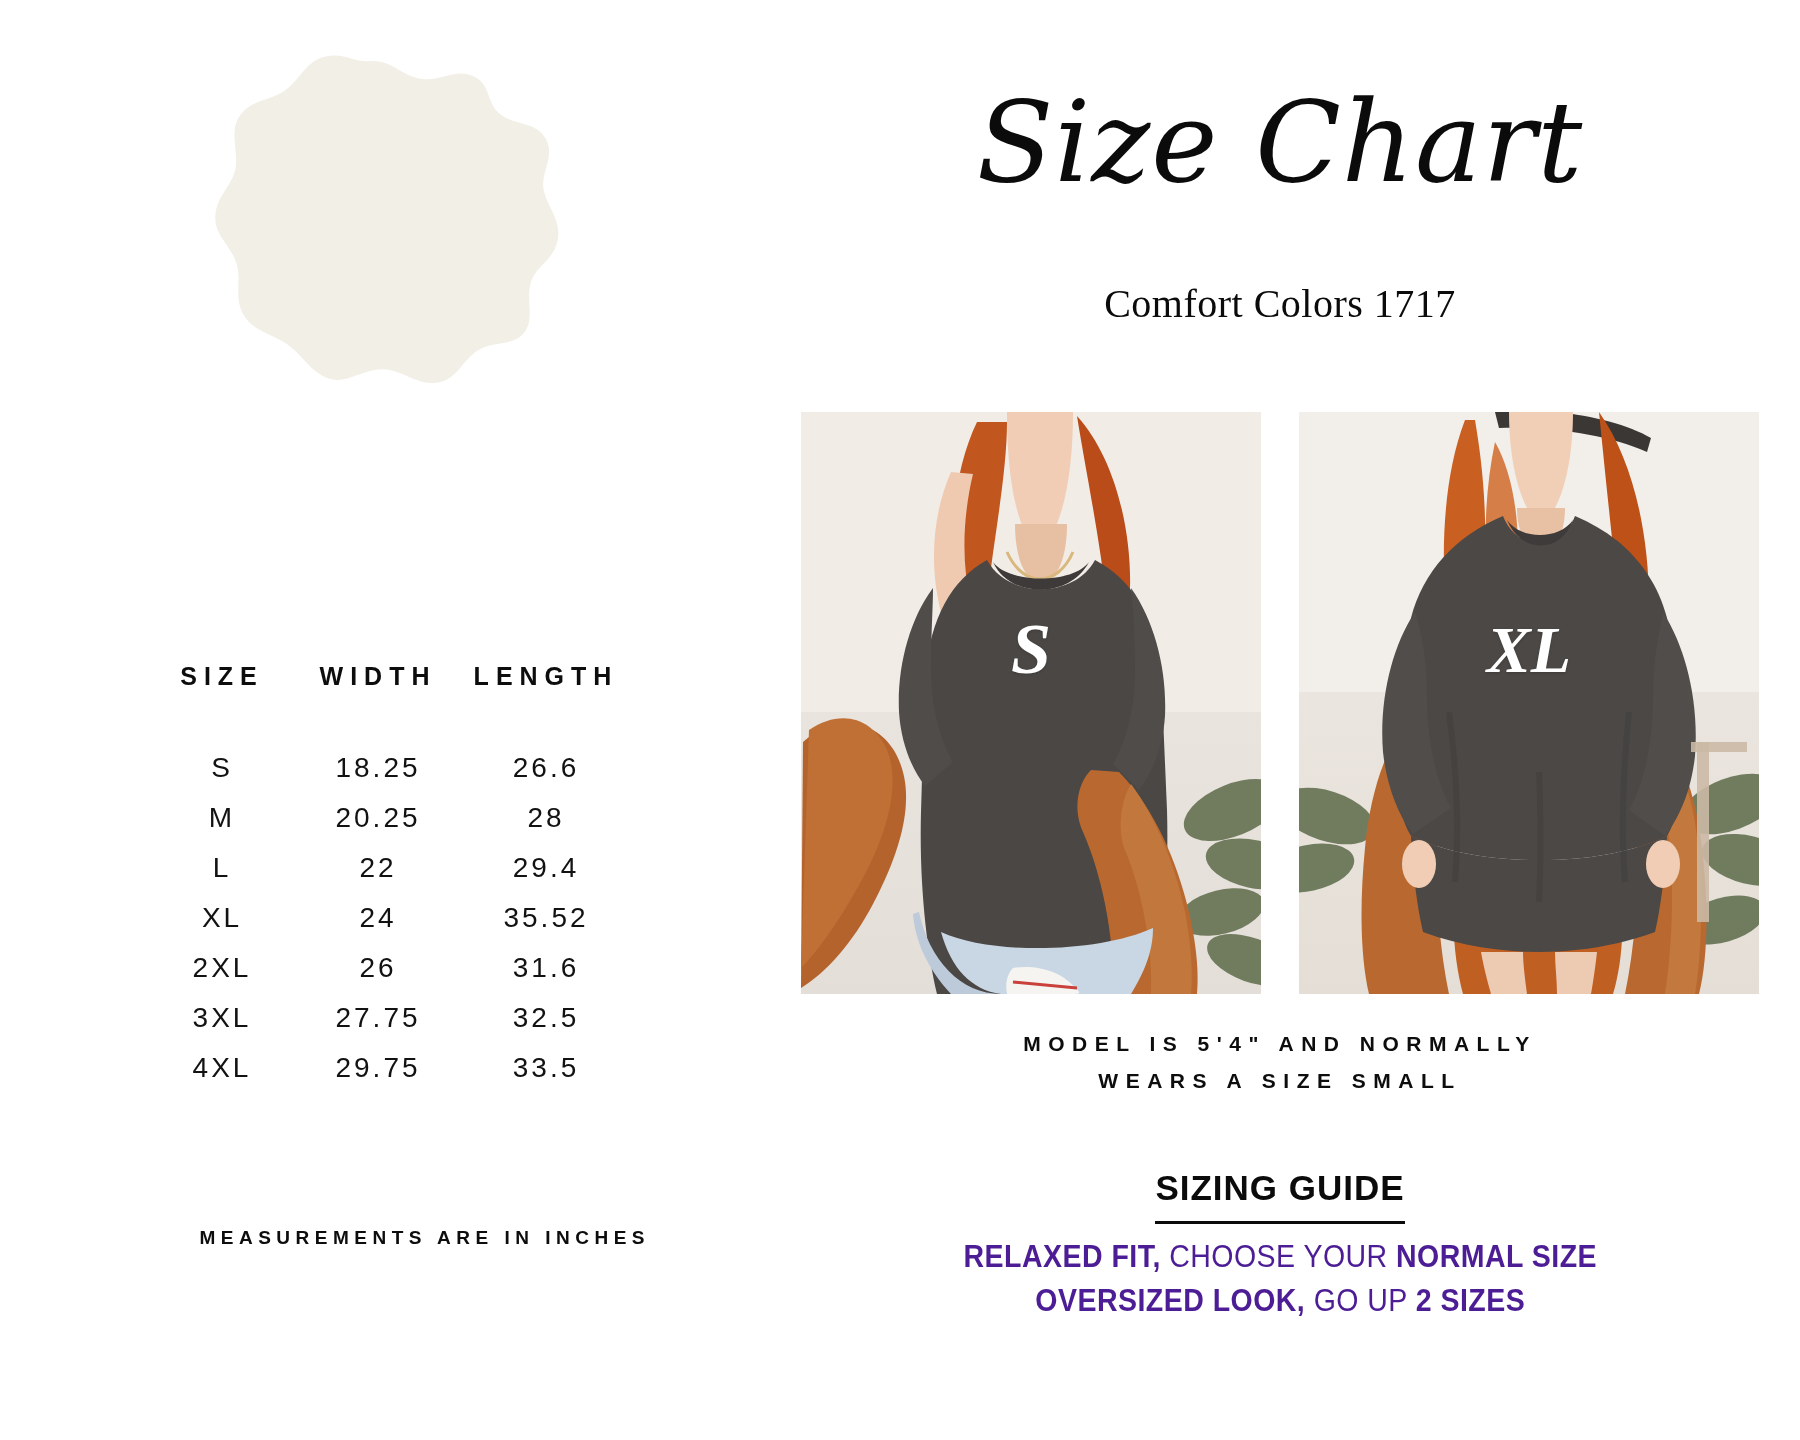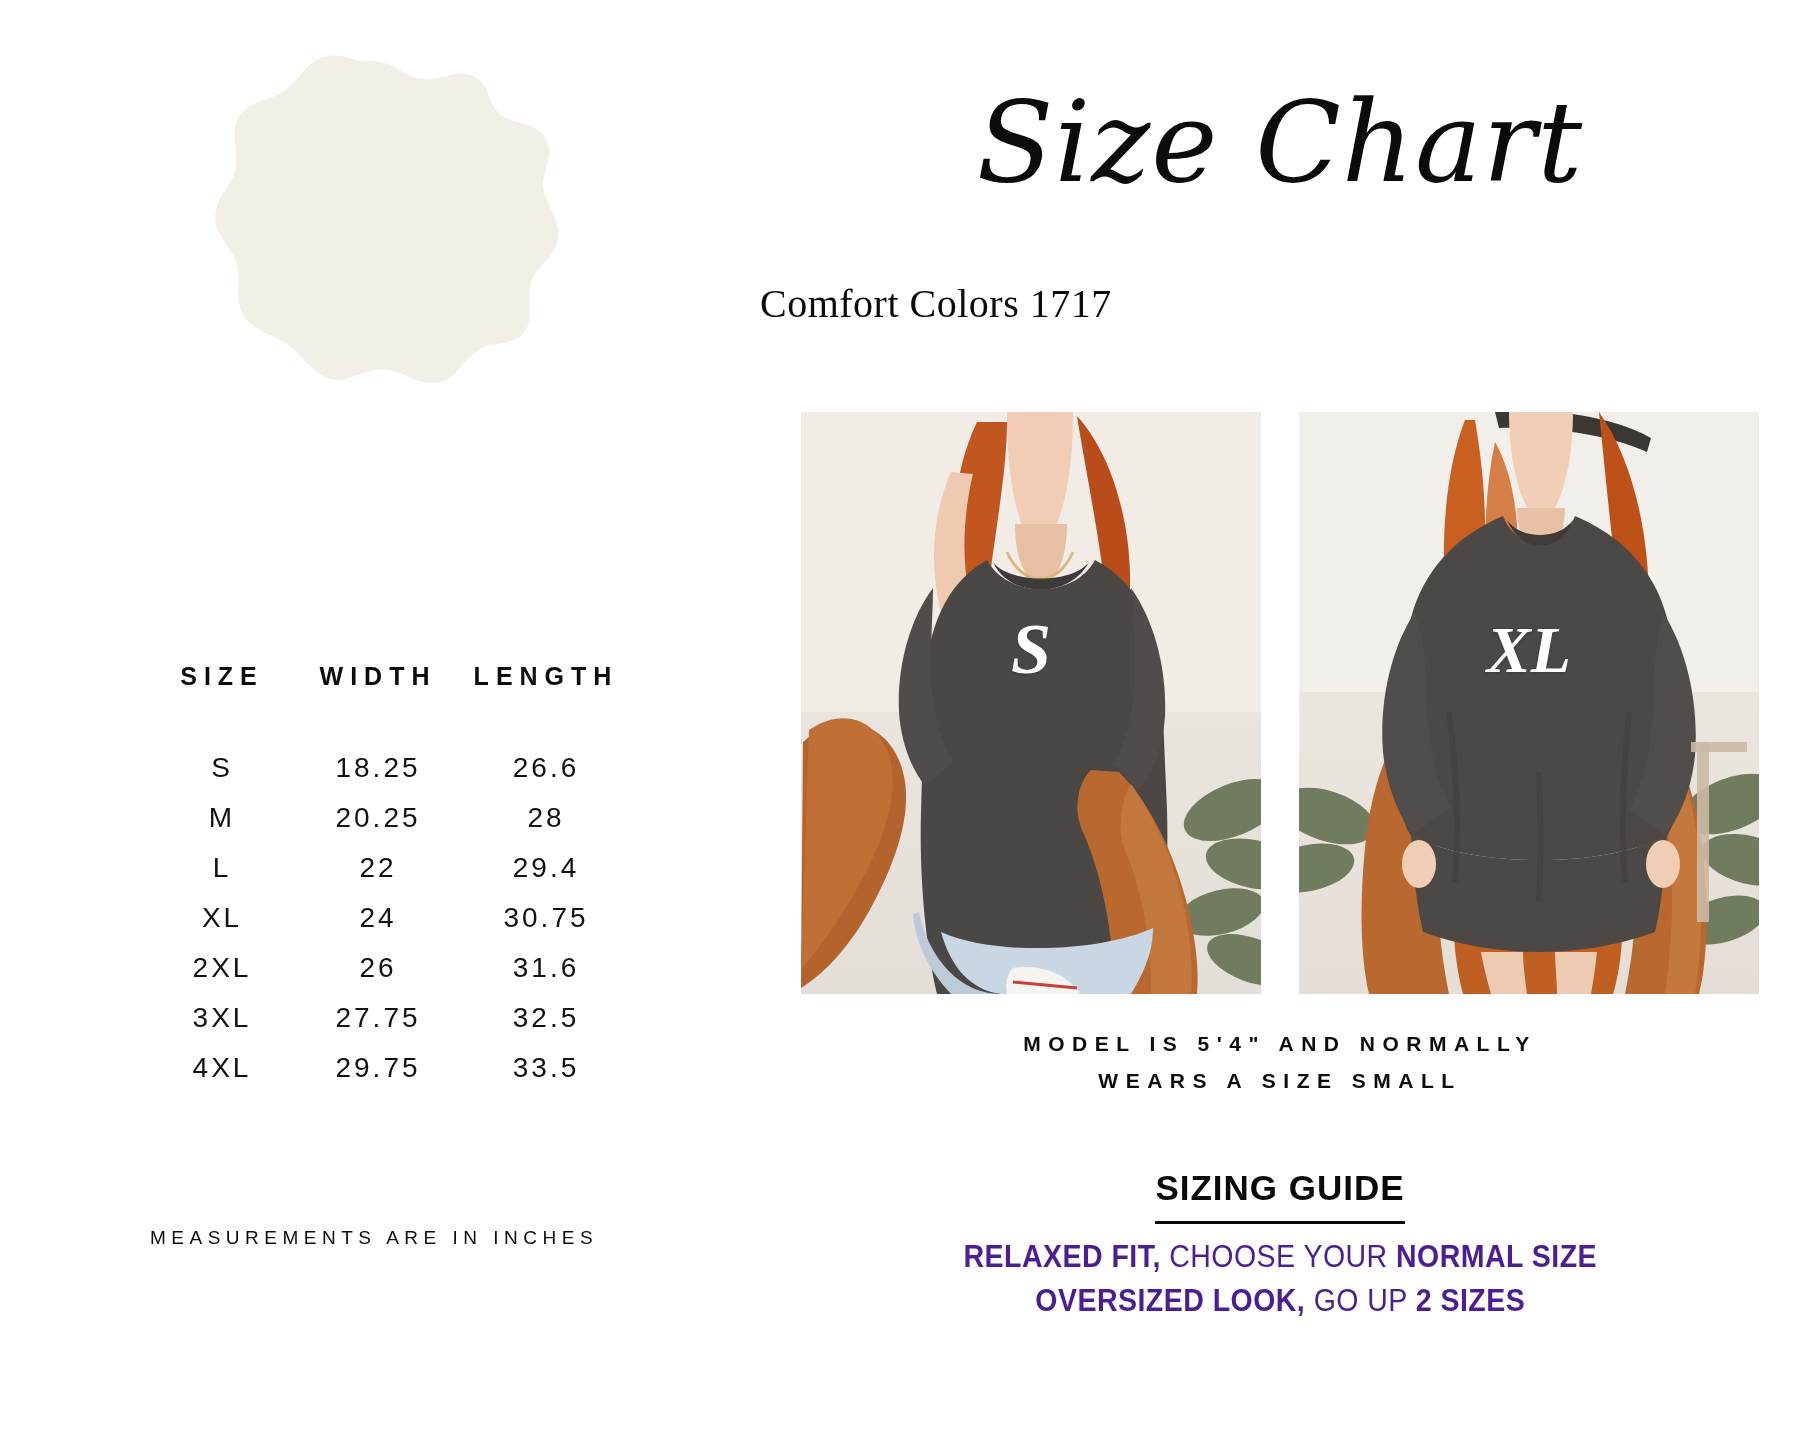--- a/index.html
+++ b/index.html
@@ -66,22 +66,22 @@
     letter-spacing: 3px;
     color: #121212;
     text-align: center;
     padding: 9px 0;
   }
   .measure-note {
     position: absolute;
     left: 150px;
     top: 1215px;
     width: 500px;
-    text-align: left;
-    font-weight: 400;
+    text-align: right;
+    font-weight: 700;
     font-size: 19px;
     letter-spacing: 5.5px;
     color: #0d0d0d;
   }
 
   
   .right-col {
     position: absolute;
     left: 760px;
     top: 0;
@@ -101,21 +101,21 @@
     font-size: 112px;
     line-height: 1;
     color: #0b0b0b;
     letter-spacing: 1px;
   }
   .subtitle-serif {
     position: absolute;
     left: 0;
     top: 280px;
     width: 1040px;
-    text-align: left;
+    text-align: center;
     font-family: "Liberation Serif", serif;
     font-weight: 400;
     font-size: 40px;
     color: #0b0b0b;
     letter-spacing: 0.5px;
   }
 
   
   .photos {
     position: absolute;
@@ -238,21 +238,21 @@
             <td>28</td>
           </tr>
           <tr>
             <td>L</td>
             <td>22</td>
             <td>29.4</td>
           </tr>
           <tr>
             <td>XL</td>
             <td>24</td>
-            <td>30.75</td>
+            <td>35.52</td>
           </tr>
           <tr>
             <td>2XL</td>
             <td>26</td>
             <td>31.6</td>
           </tr>
           <tr>
             <td>3XL</td>
             <td>27.75</td>
             <td>32.5</td>

